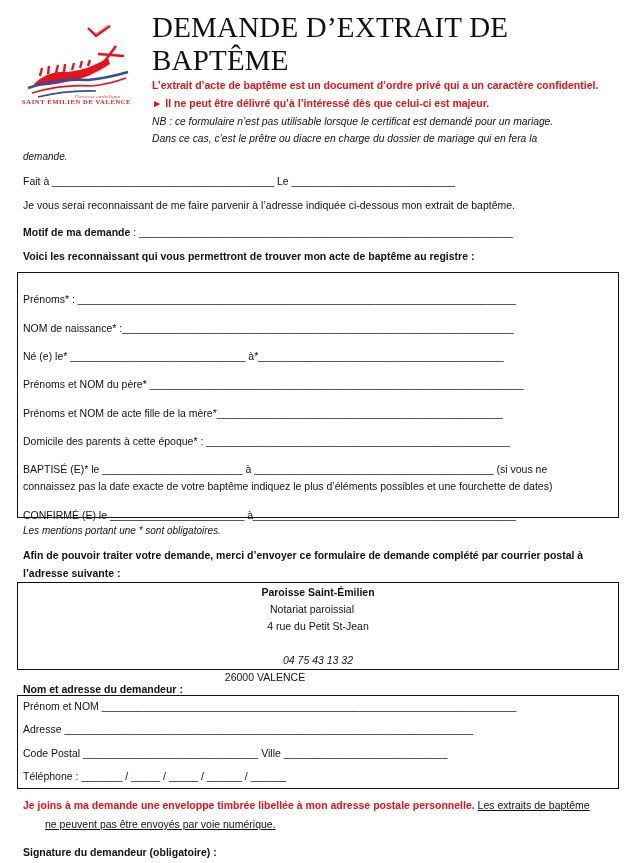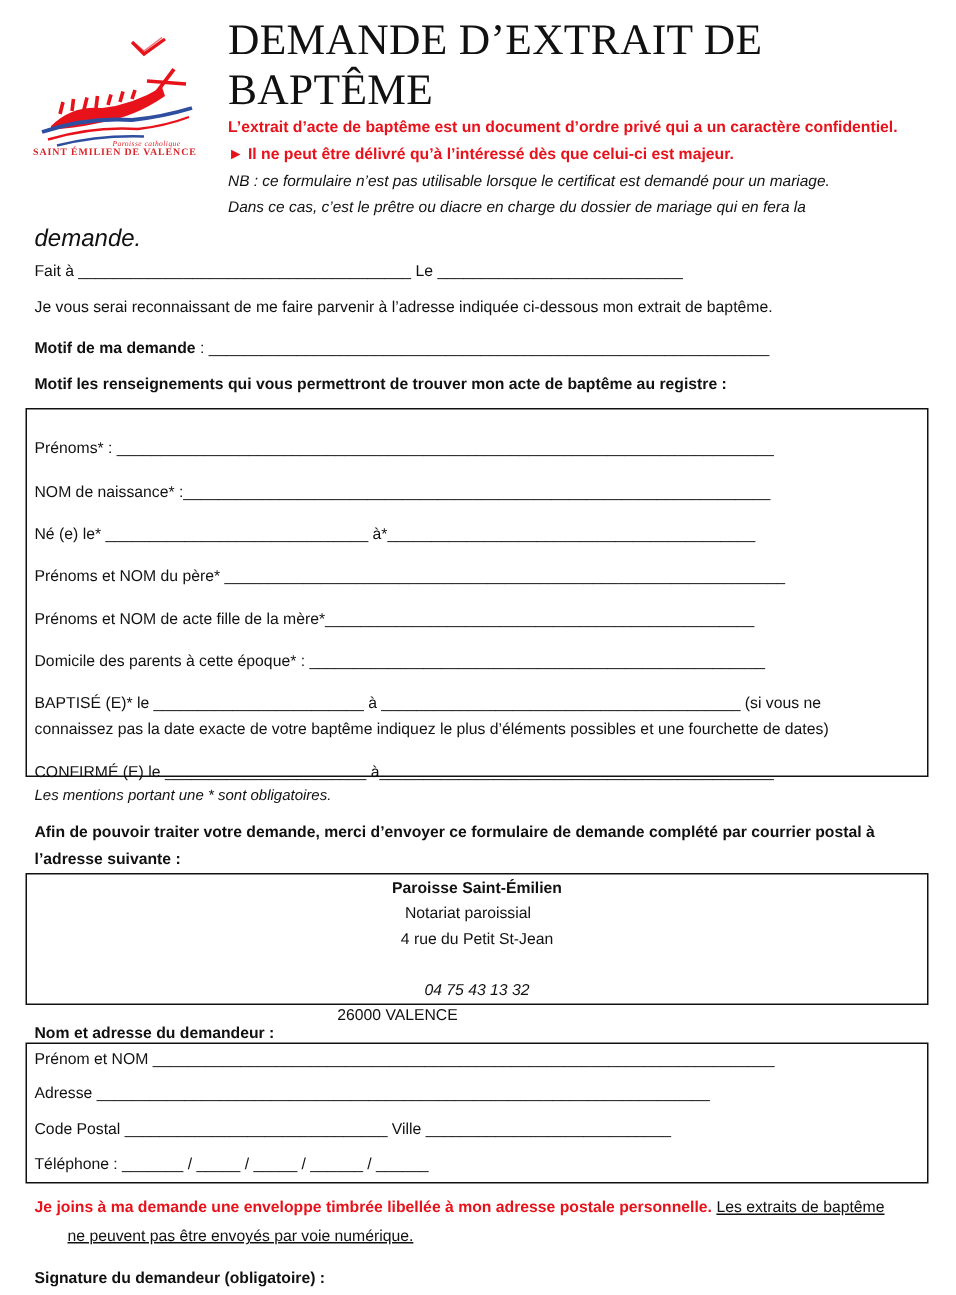--- a/index.html
+++ b/index.html
@@ -48,28 +48,28 @@
 <div class="logo-small">Paroisse catholique</div>
 <div class="logo-big">SAINT ÉMILIEN DE VALENCE</div>
 
 <div class="title" style="top:12px;font-family:Liberation Serif, serif;">DEMANDE D’EXTRAIT DE</div>
 <div class="title" style="top:45px;">BAPTÊME</div>
 
 <div class="abs red" style="left:152px; top:79px; font-size:10.5px;">L’extrait d’acte de baptême est un document d’ordre privé qui a un caractère confidentiel.</div>
 <div class="abs red" style="left:152px; top:97px; font-size:10.5px;">► Il ne peut être délivré qu’à l’intéressé dès que celui-ci est majeur.</div>
 <div class="abs ital" style="left:152px; top:116px; font-size:10.3px;">NB : ce formulaire n’est pas utilisable lorsque le certificat est demandé pour un mariage.</div>
 <div class="abs ital" style="left:152px; top:133px; font-size:10.3px;">Dans ce cas, c’est le prêtre ou diacre en charge du dossier de mariage qui en fera la</div>
-<div class="abs ital" style="left:23px; top:151px; font-size:16px;">demande.</div>
+<div class="abs ital" style="left:23px; top:151px; font-size:10px;">demande.</div>
 
 <div class="abs" style="left:23px; top:175px;">Fait à ______________________________________ Le ____________________________</div>
 <div class="abs" style="left:23px; top:199px;">Je vous serai reconnaissant de me faire parvenir à l’adresse indiquée ci-dessous mon extrait de baptême.</div>
 <div class="abs" style="left:23px; top:226px;">
   <span class="bold">Motif de ma demande</span><span> : ________________________________________________________________</span>
 </div>
-<div class="abs bold" style="left:23px; top:250px;">Motif les renseignements qui vous permettront de trouver mon acte de baptême au registre :</div>
+<div class="abs bold" style="left:23px; top:250px;">Voici les reconnaissant qui vous permettront de trouver mon acte de baptême au registre :</div>
 
 <div class="box" style="left:17px; top:272px; width:602px; height:246px;"></div>
 <div class="abs" style="left:23px; top:293px;">Prénoms* : ___________________________________________________________________________</div>
 <div class="abs" style="left:23px; top:322px;">NOM de naissance* :___________________________________________________________________</div>
 <div class="abs" style="left:23px; top:350px;">Né (e) le* ______________________________ à*__________________________________________</div>
 <div class="abs" style="left:23px; top:378px;">Prénoms et NOM du père* ________________________________________________________________</div>
 <div class="abs" style="left:23px; top:407px;">Prénoms et NOM de acte fille de la mère*_________________________________________________</div>
 <div class="abs" style="left:23px; top:435px;">Domicile des parents à cette époque* : ____________________________________________________</div>
 <div class="abs" style="left:23px; top:463px;">BAPTISÉ (E)* le ________________________ à _________________________________________ (si vous ne</div>
 <div class="abs" style="left:23px; top:480px;">connaissez pas la date exacte de votre baptême indiquez le plus d’éléments possibles et une fourchette de dates)</div>

